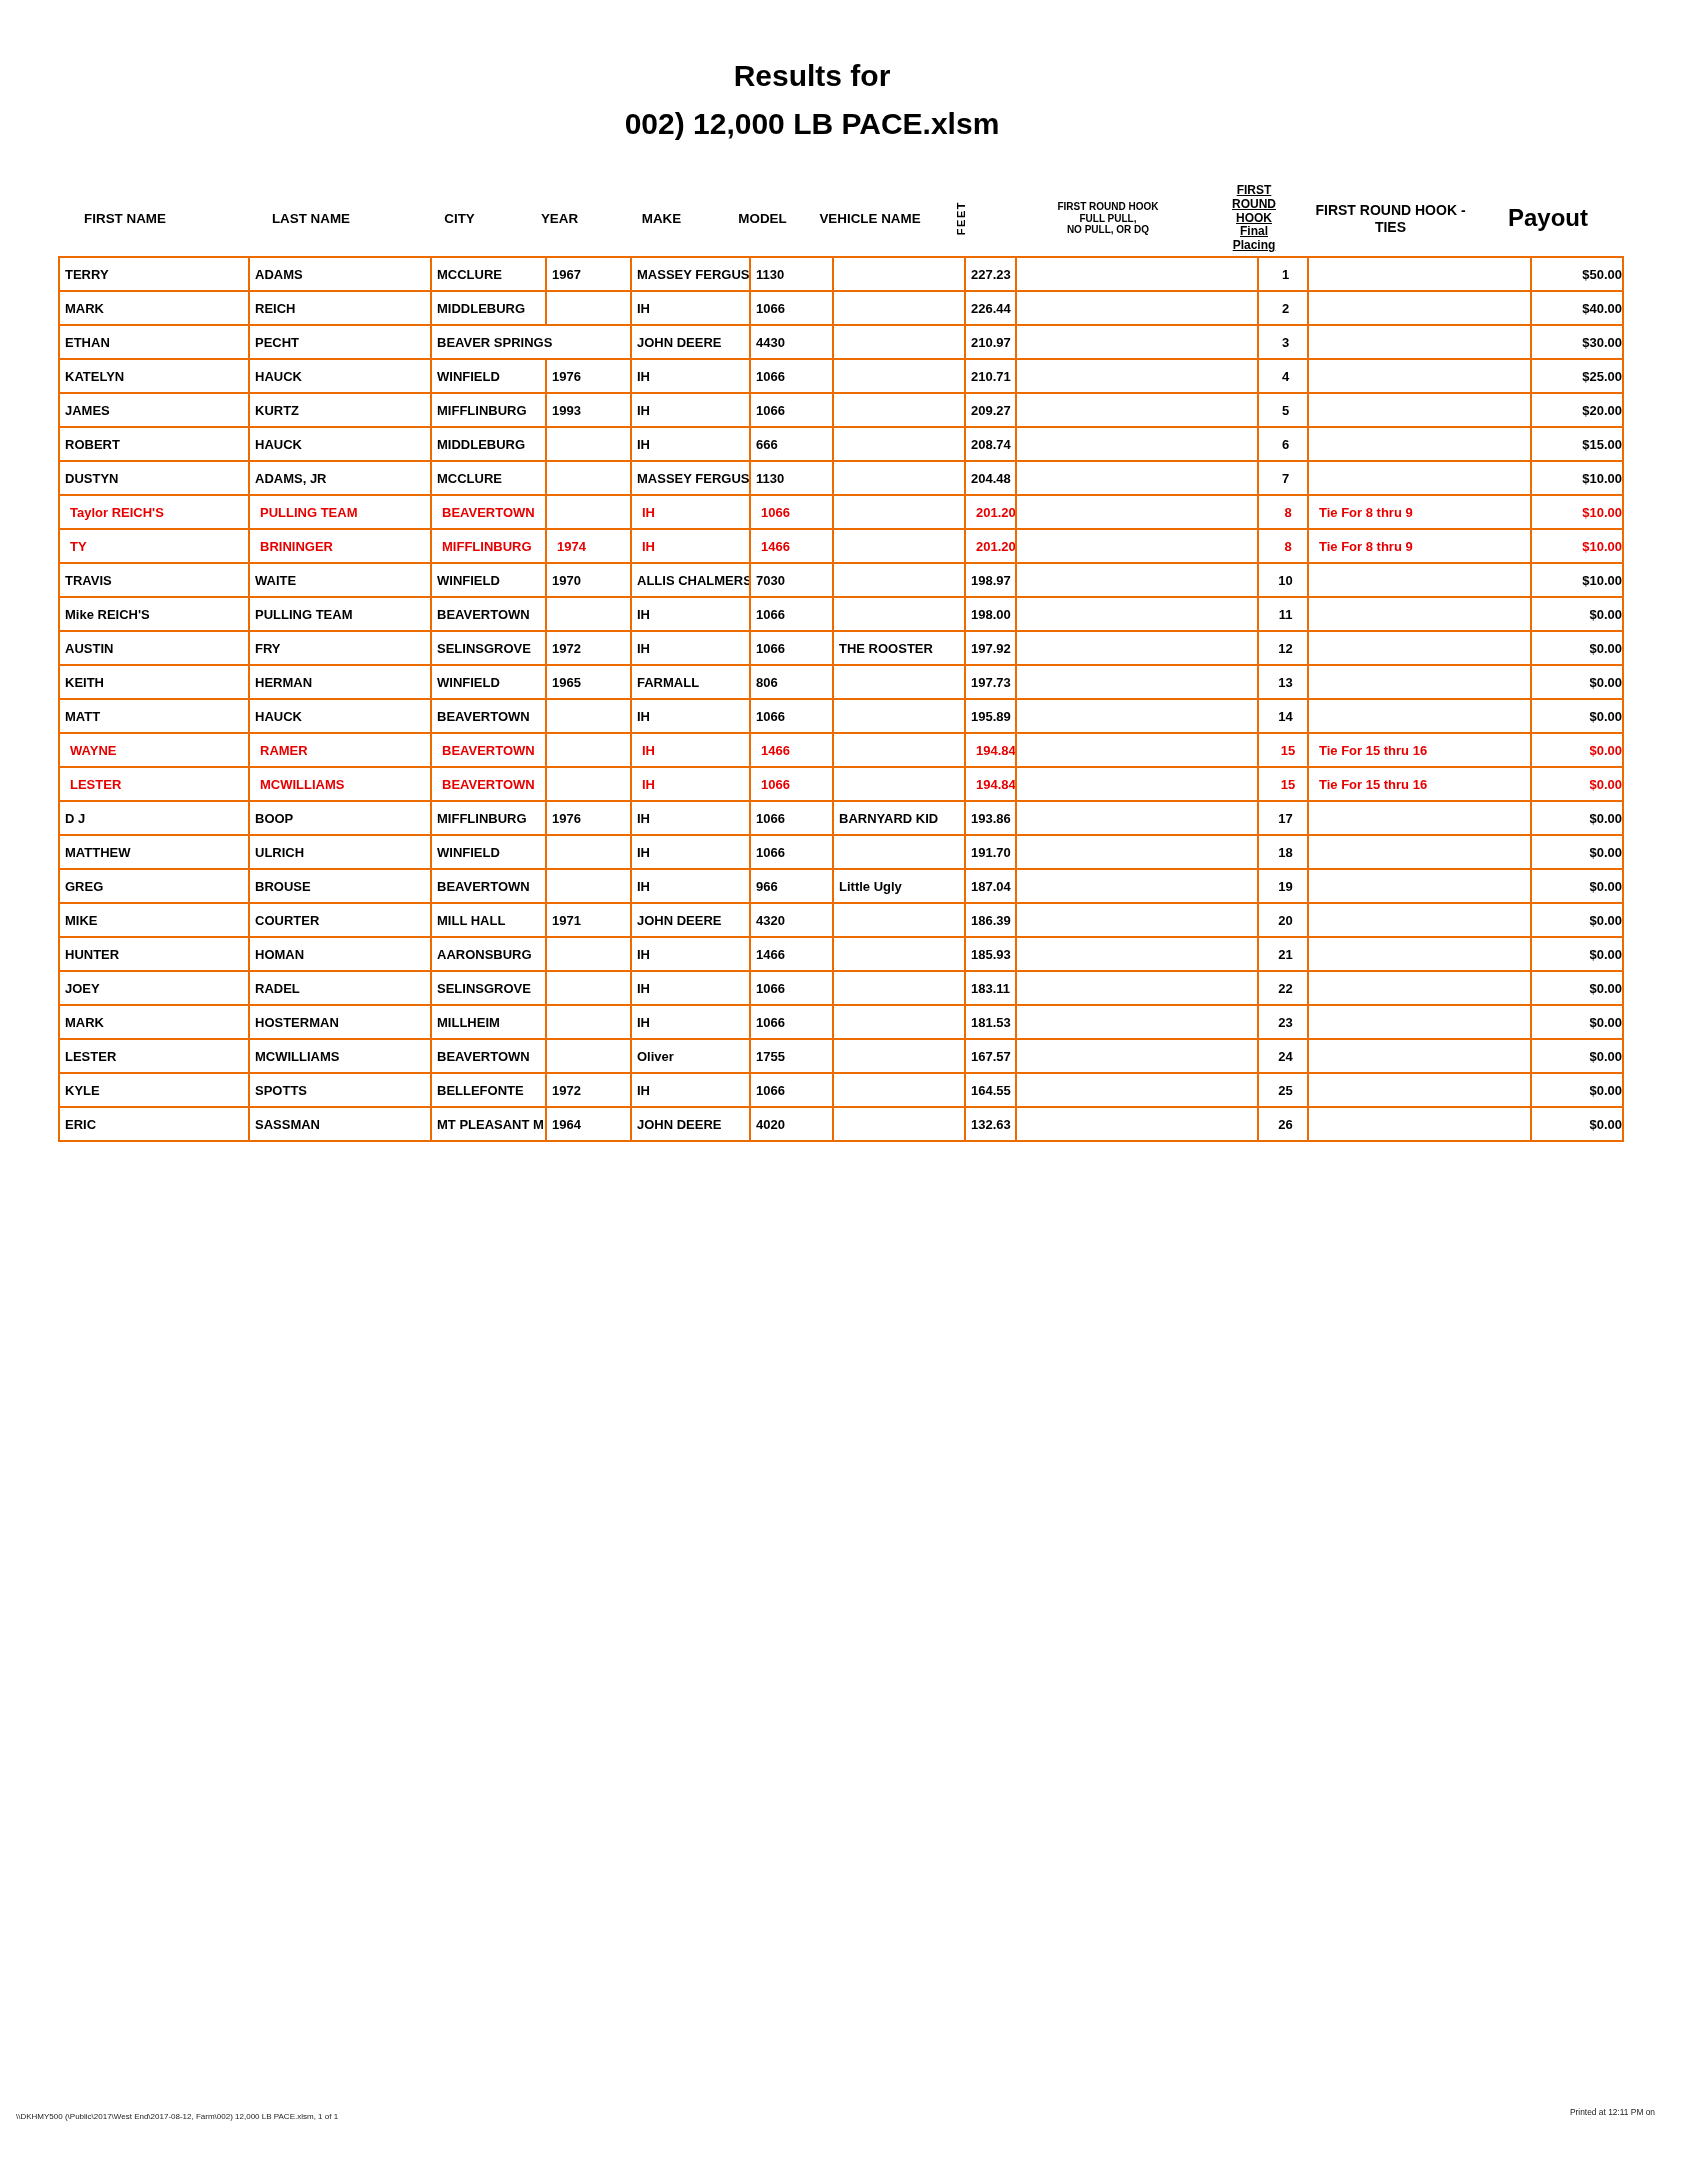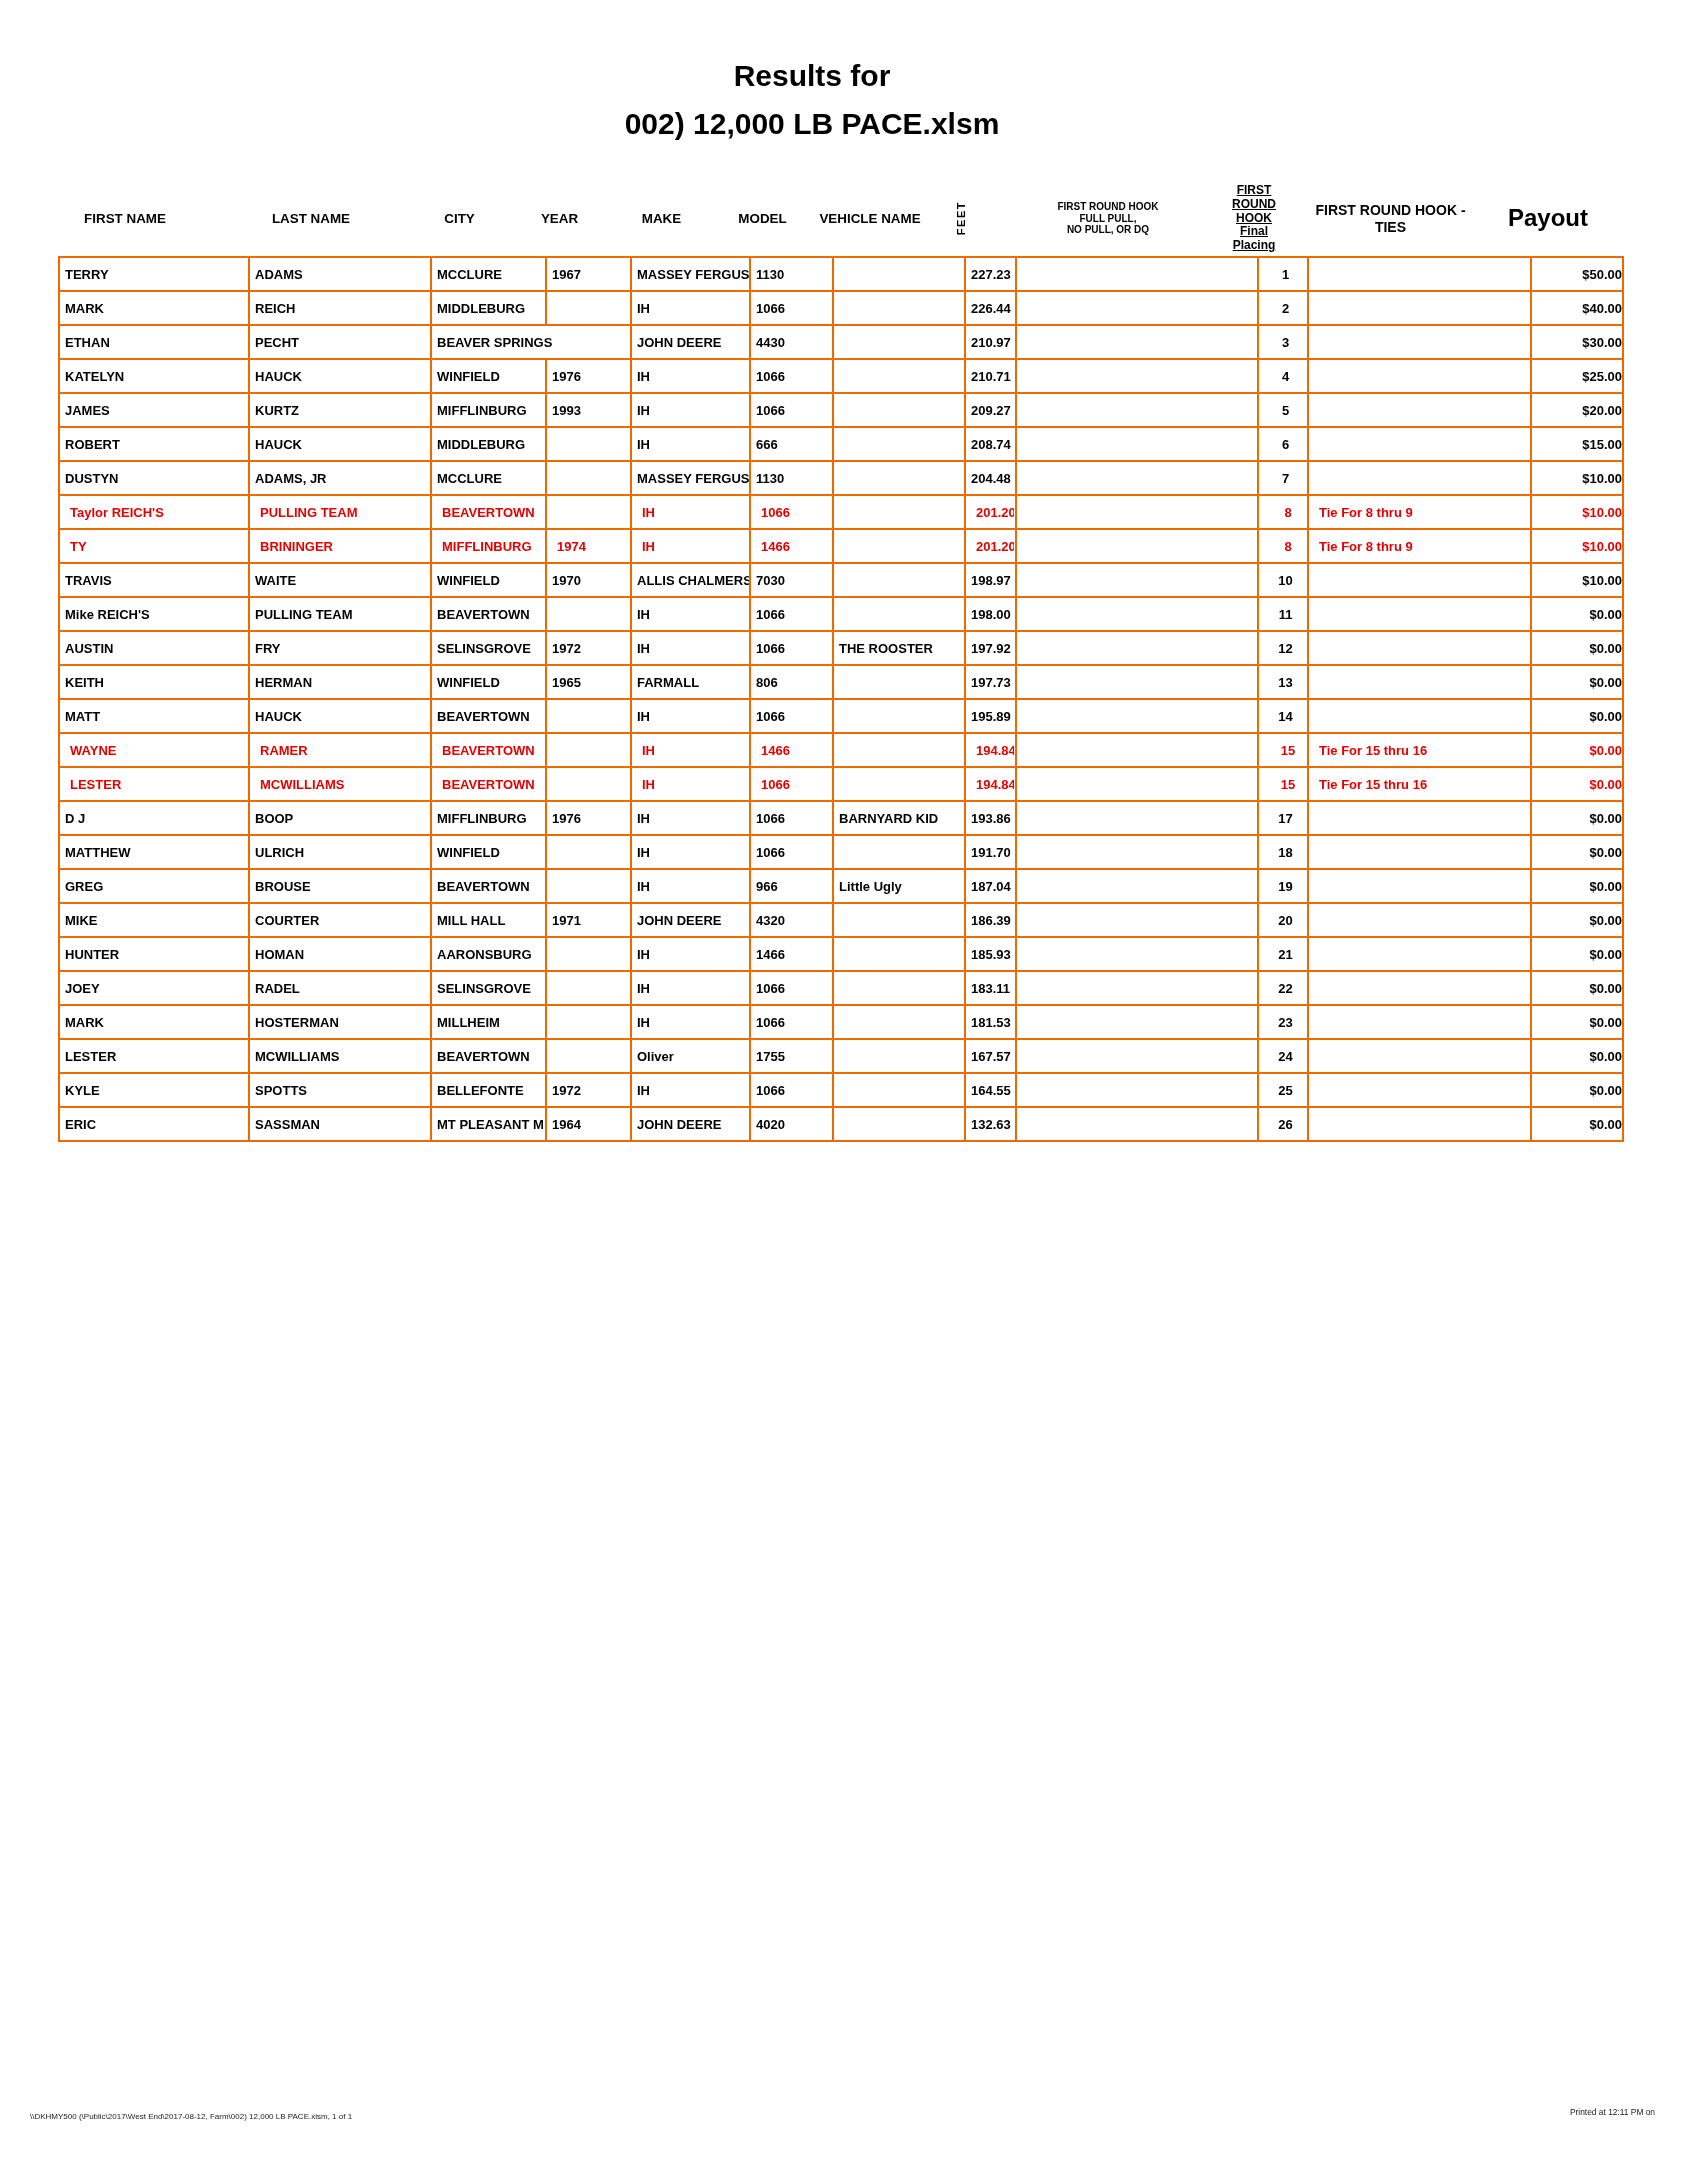--- a/index.html
+++ b/index.html
@@ -20,27 +20,27 @@
   .hcell.h-payout{font-size:24px;}
   .hcell.h-feet .vtext{writing-mode:vertical-rl;transform:rotate(180deg);
          font-size:11px;letter-spacing:1.5px;}
 
   .table-wrap{position:absolute;left:30px;top:256px;}
   table.results{border-collapse:collapse;table-layout:fixed;width:1564px;margin-left:28px;}
   table.results td{border:2px solid #EC6A00;height:32px;font-weight:bold;font-size:13px;
       padding:0 0 0 5px;white-space:nowrap;overflow:hidden;color:#000;background:#fff;}
   td.c-place{text-align:center;padding:0;}
   td.c-payout{text-align:right;padding:0 6px 0 0;}
-  td.c-feet{padding-left:4px;border-radius:11px;}
+  td.c-feet{padding-left:4px;}
   td.c-tie{padding-left:4px;}
   tr.red td{color:#E80000;padding-left:10px;}
   tr.city-overflow td.c-city{overflow:visible;position:relative;z-index:3;border-right:none;}
   tr.city-overflow td.c-year{border-left:none;}
 
-  .footer-left{position:absolute;left:30px;top:2112px;font-size:8px;color:#222;}
+  .footer-left{position:absolute;left:16px;top:2112px;font-size:8px;color:#222;}
   .footer-right{position:absolute;right:28px;top:2107px;font-size:8.4px;color:#222;}
 </style>
 </head>
 <body>
 
 <div class="page">
 
   <div class="title-block">
     <div class="title-line1">Results for</div>
     <div class="title-line2">002) 12,000 LB PACE.xlsm</div>

